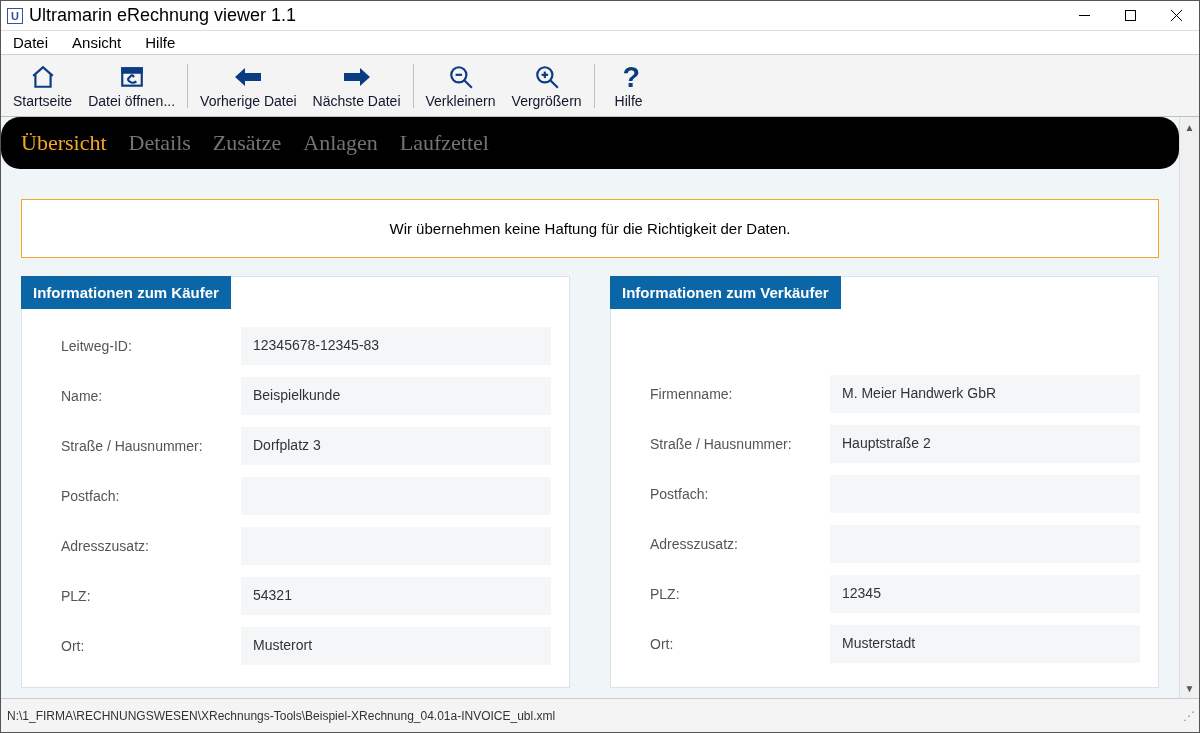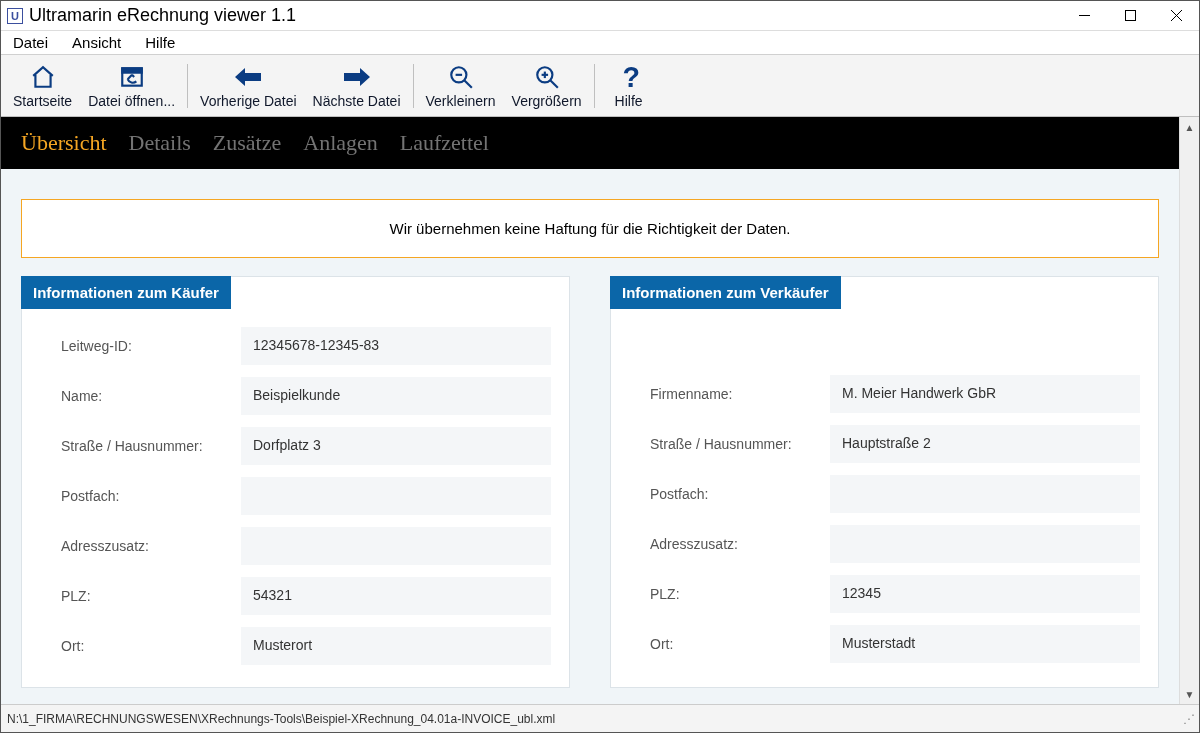--- a/index.html
+++ b/index.html
@@ -17,32 +17,32 @@
 .tbtn { display: flex; flex-direction: column; align-items: center; justify-content: center; min-width: 60px; height: 58px; padding: 2px 8px; gap: 2px; }
 .tbtn .ticon { height: 28px; display: flex; align-items: center; justify-content: center; color: #0b3c82; }
 .tbtn .tlabel { font-size: 14px; color: #0f172a; white-space: nowrap; }
 .tsep { width: 1px; height: 44px; background: #bfbfbf; margin: 0 4px; }
 .content-wrap { flex: 1; display: flex; overflow: hidden; }
 .content { flex: 1; overflow-y: auto; background: #f0f5f8; }
 .scrollcol { width: 20px; background: #f0f0f0; display: flex; flex-direction: column; align-items: center; border-left: 1px solid #ddd; }
 .scroll-arrow { width: 100%; height: 20px; display: flex; align-items: center; justify-content: center; color: #555; font-size: 10px; }
 .scroll-track { flex: 1; position: relative; }
 .scroll-thumb { position: absolute; top: 0; left: 2px; right: 2px; height: 200px; background: #c6c6c6; border-radius: 2px; }
-.doc-tabs { background: #000; height: 52px; display: flex; align-items: center; padding: 0 20px; gap: 22px; }
+.doc-tabs { background: #000; height: 52px; display: flex; align-items: center; padding: 0 20px; gap: 22px; border-radius: 19px; }
 .doc-tab { color: #737373; font-family: Georgia, serif; font-size: 22px; }
 .doc-tab.active { color: #f5a623; }
 .notice { margin: 30px 20px 18px 20px; background: #fff; border: 1px solid #f5a623; padding: 20px; text-align: center; font-size: 15px; }
 .panels { display: flex; gap: 40px; padding: 0 20px 40px 20px; }
 .panel { flex: 1; background: #fff; border: 1px solid #dce3e8; padding-bottom: 10px; }
 .panel-header { background: #0b66a8; color: #fff; font-weight: bold; font-size: 15px; padding: 8px 12px; display: inline-block; margin: -1px 0 18px -1px; }
 .rows { padding: 0 18px; }
 .row { display: flex; align-items: center; margin-bottom: 12px; }
 .row .lbl { width: 180px; color: #555; font-size: 14px; margin-left: 21px; }
 .row .val { flex: 1; background: #f4f6f8; padding: 10px 12px; font-size: 14px; color: #333; min-height: 38px; }
-.statusbar { height: 28px; border-top: 1px solid #ccc; background: #f4f4f4; display: flex; align-items: center; padding: 0 6px; font-size: 12px; color: #333; }
+.statusbar { height: 34px; border-top: 1px solid #ccc; background: #f4f4f4; display: flex; align-items: center; padding: 0 6px; font-size: 12px; color: #333; }
 .statusbar .spacer { flex: 1; }
 </style>
 </head>
 <body>
 
 <div class="window">
 
   <div class="titlebar">
     <div class="app-icon">U</div>
     <div class="title">Ultramarin eRechnung viewer 1.1</div>

